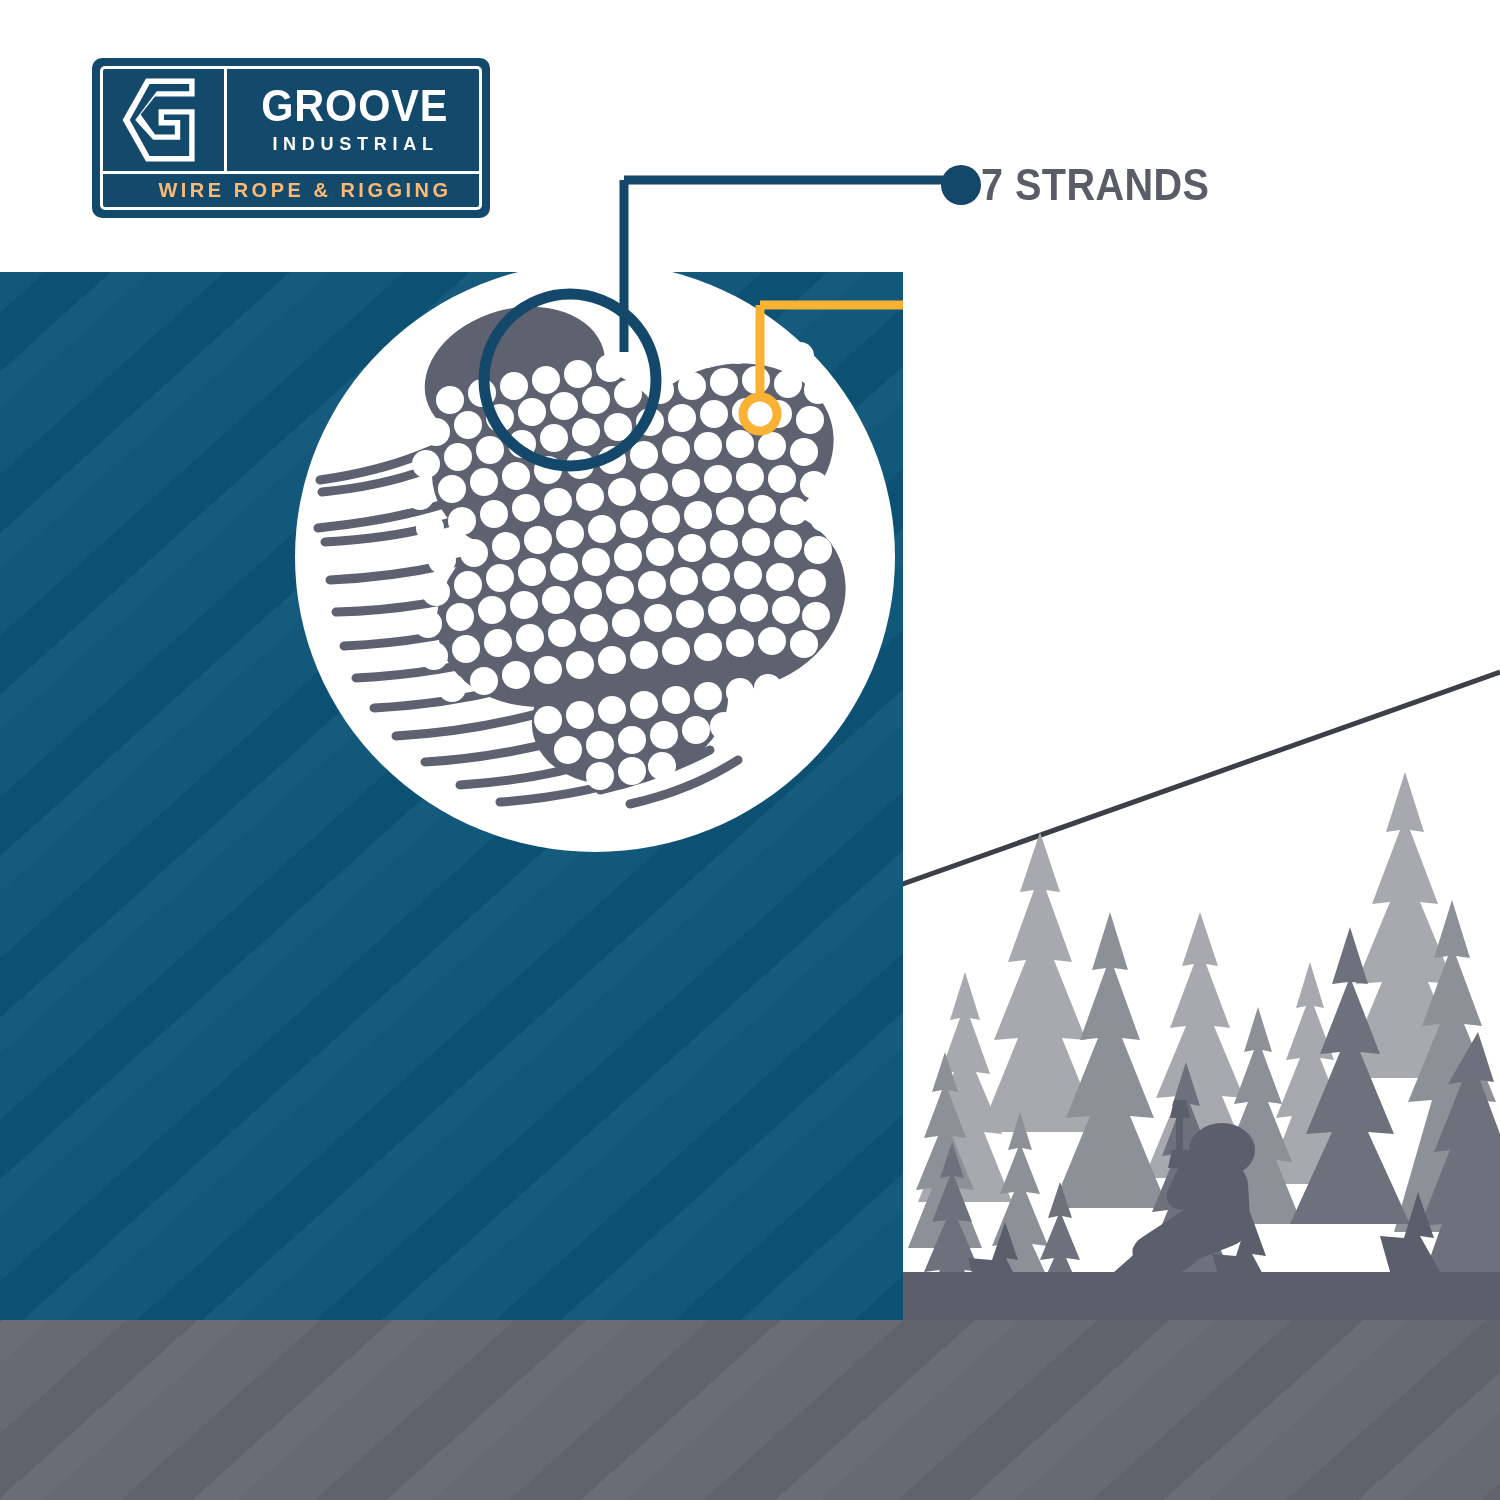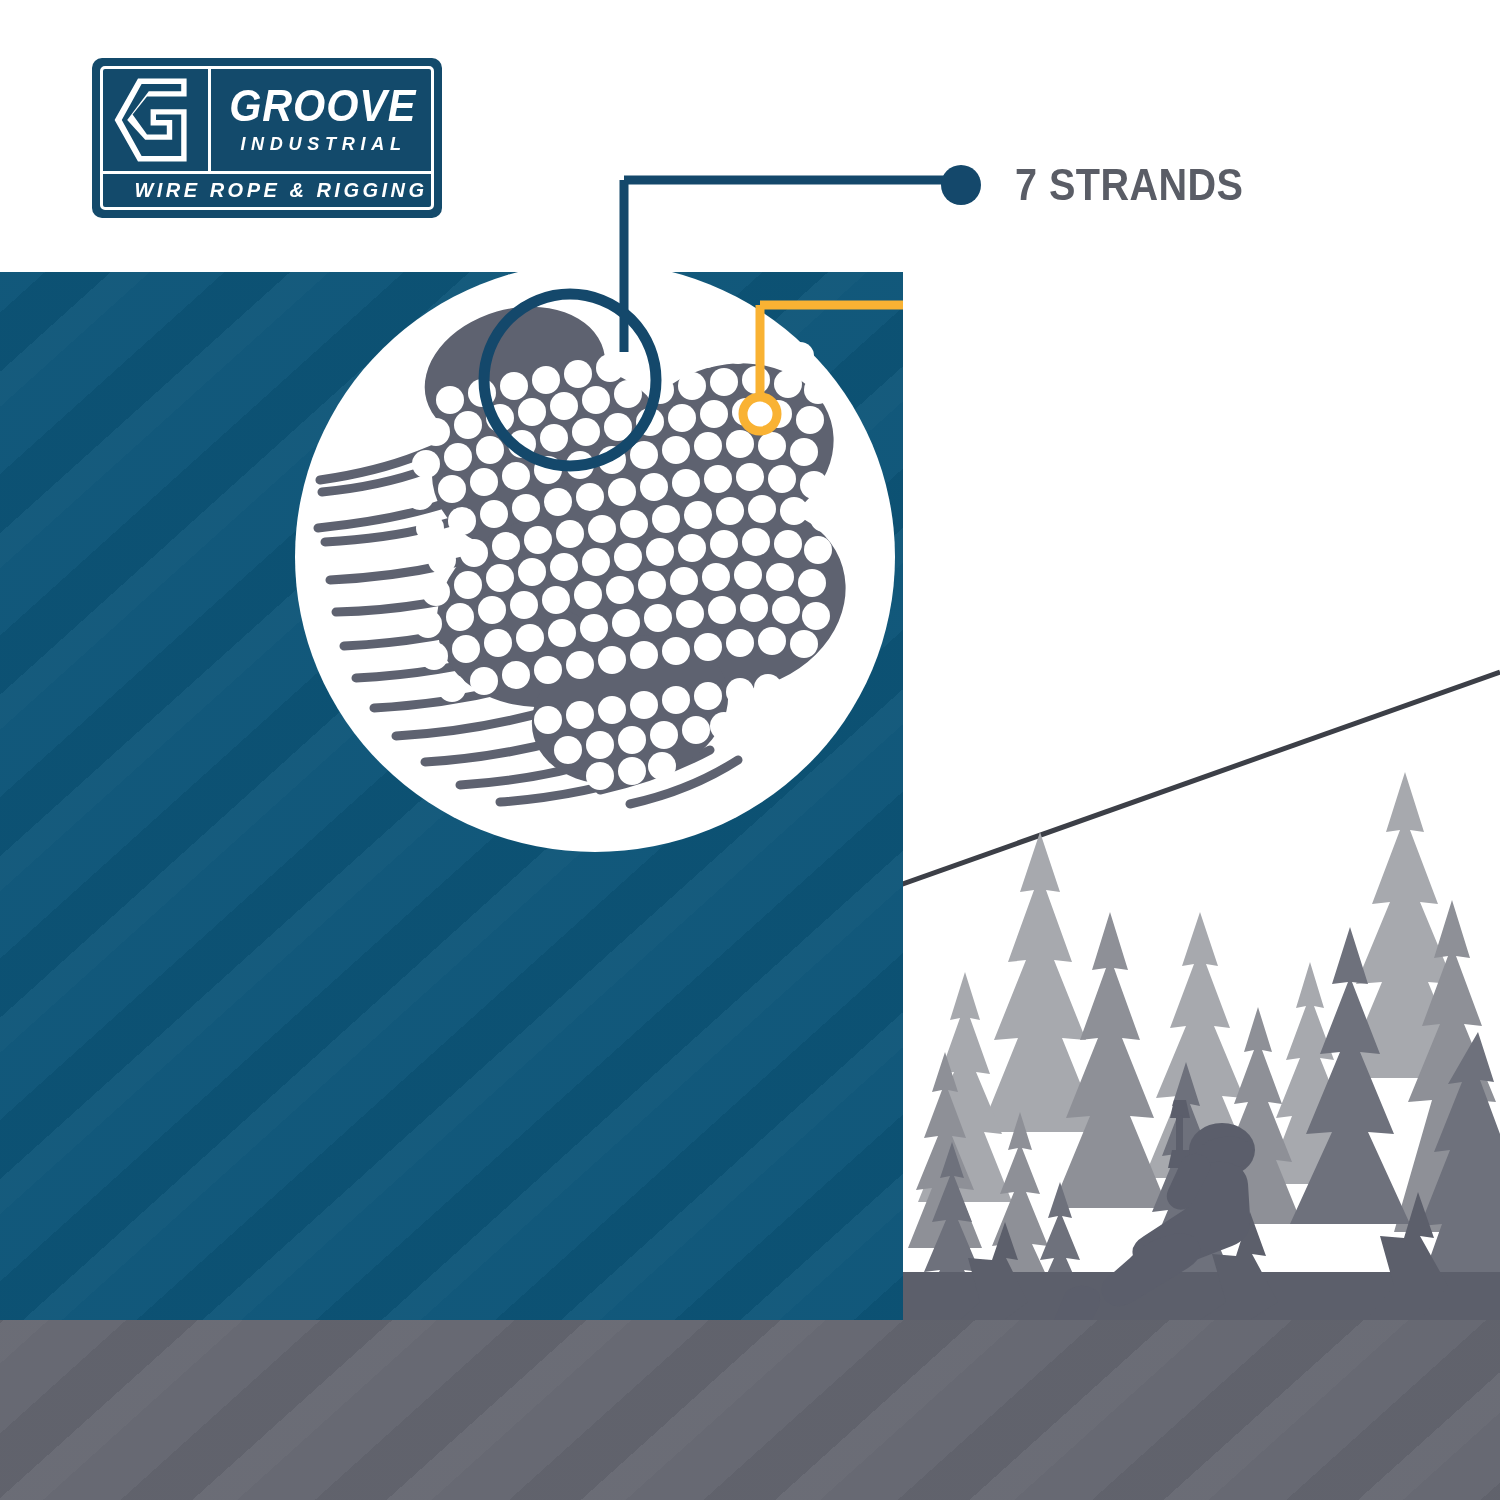--- a/index.html
+++ b/index.html
@@ -7,21 +7,21 @@
   body { font-family:"Liberation Sans", sans-serif; }
 
   #stage {
     position:relative;
     width:1500px; height:1500px;
     background:#ffffff;
     overflow:hidden;
   }
 
   
-  .logo-wrap { position:absolute; left:92px; top:58px; width:350px; height:160px;font-style:italic; }
+  .logo-wrap { position:absolute; left:92px; top:58px; width:398px; height:160px; }
   .logo-box {
     position:absolute; inset:0;
     background:#134a6b;
     border-radius:10px;
     padding:8px;
   }
   .logo-inner {
     position:absolute; left:8px; top:8px; right:8px; bottom:8px;
     border:3px solid #ffffff;
     border-radius:5px;
@@ -40,21 +40,21 @@
     font-family:"Liberation Sans Narrow","Liberation Sans",sans-serif;
   }
   .logo-sub {
     color:#fff; font-size:19px; font-weight:700; letter-spacing:6px;
     margin-top:5px; transform:scaleX(0.95);
   }
   .logo-bottom {
     flex:1; border-top:3px solid #ffffff;
     display:flex; align-items:center; justify-content:center;
   }
-  .logo-tagline { color:#ffffff; font-size:20px; font-weight:700; letter-spacing:3.5px;margin-left:28px; }
+  .logo-tagline { color:#fdba74; font-size:20px; font-weight:700; letter-spacing:3.5px;margin-left:28px; }
 
   
   .blue-panel {
     position:absolute; left:0; top:272px; width:903px; height:1048px;
     background:#0d5578;
     overflow:hidden;
   }
   .blue-panel .waves {
     position:absolute; inset:-20%;
     background:repeating-linear-gradient(-42deg,
@@ -73,21 +73,21 @@
   }
 
   
   .cable-art { position:absolute; left:300px; top:280px; width:560px; height:540px; }
 
   
   .connector-svg { position:absolute; left:0; top:0; width:1500px; height:470px; }
 
   
   .callout {
-    position:absolute; display:flex; align-items:center; gap:34px;justify-content:center;
+    position:absolute; display:flex; align-items:center; justify-content:center;
   }
   .callout .dot { border-radius:50%; flex:none; }
   .callout .txt {
     color:#5a5d66; font-size:44px; font-weight:700; letter-spacing:0.5px;
     white-space:nowrap;
     font-family:"Liberation Sans Narrow","Liberation Sans",sans-serif;
     transform:scaleX(0.9); transform-origin:left center;
   }
   #callout-1 { left:941px; top:160px; }
   #callout-1 .dot { width:40px; height:40px; background:#14486b; }

